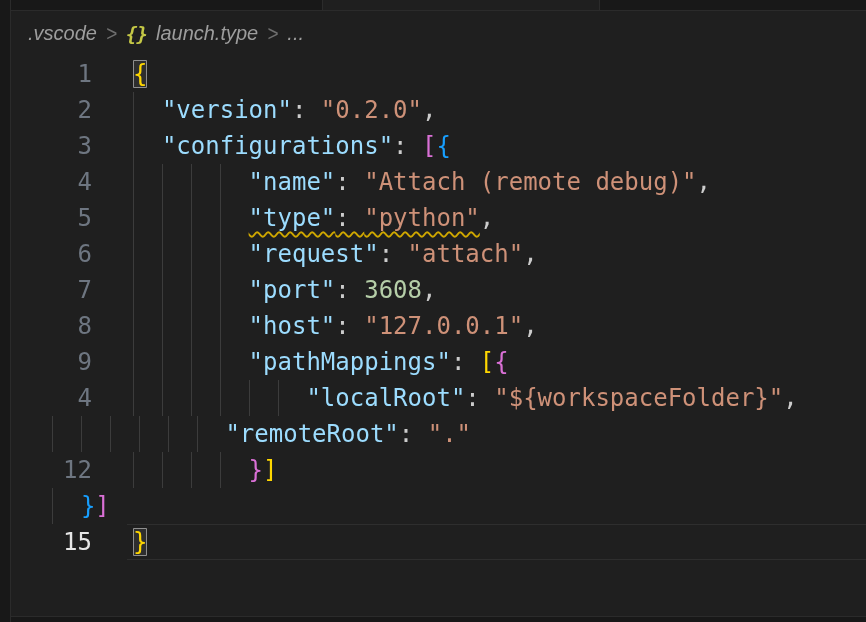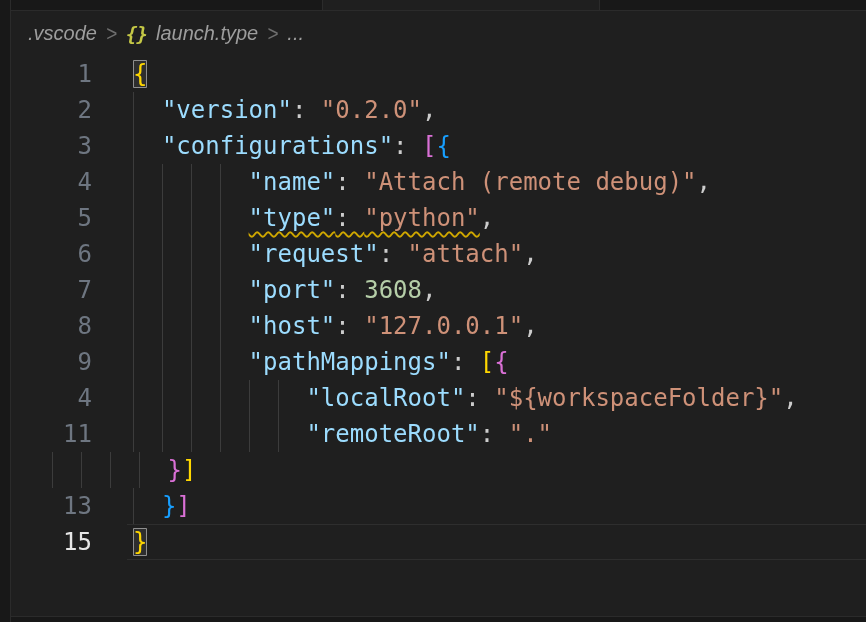--- a/index.html
+++ b/index.html
@@ -101,28 +101,27 @@
       </div>
       <div class="line">
         <span class="ln">9</span>
         <span class="code"><i class="guide" style="left: 0px;"></i><i class="guide" style="left: 28.9px;"></i><i class="guide" style="left: 57.8px;"></i><i class="guide" style="left: 86.7px;"></i><span class="tok c-pun">        </span><span class="tok c-key">"pathMappings"</span><span class="tok c-pun">: </span><span class="tok c-b1">[</span><span class="tok c-b2">{</span></span>
       </div>
       <div class="line">
         <span class="ln">4</span>
         <span class="code"><i class="guide" style="left: 0px;"></i><i class="guide" style="left: 28.9px;"></i><i class="guide" style="left: 57.8px;"></i><i class="guide" style="left: 86.7px;"></i><i class="guide" style="left: 115.6px;"></i><i class="guide" style="left: 144.5px;"></i><span class="tok c-pun">            </span><span class="tok c-key">"localRoot"</span><span class="tok c-pun">: </span><span class="tok c-str">"${workspaceFolder}"</span><span class="tok c-pun">,</span></span>
       </div>
       <div class="line">
-        <span class="ln">11</span>
         <span class="code"><i class="guide" style="left: 0px;"></i><i class="guide" style="left: 28.9px;"></i><i class="guide" style="left: 57.8px;"></i><i class="guide" style="left: 86.7px;"></i><i class="guide" style="left: 115.6px;"></i><i class="guide" style="left: 144.5px;"></i><span class="tok c-pun">            </span><span class="tok c-key">"remoteRoot"</span><span class="tok c-pun">: </span><span class="tok c-str">"."</span></span>
       </div>
       <div class="line">
+        <span class="ln">12</span>
         <span class="code"><i class="guide" style="left: 0px;"></i><i class="guide" style="left: 28.9px;"></i><i class="guide" style="left: 57.8px;"></i><i class="guide" style="left: 86.7px;"></i><span class="tok c-pun">        </span><span class="tok c-b2">}</span><span class="tok c-b1">]</span></span>
       </div>
       <div class="line">
-        <span class="ln">13</span>
         <span class="code"><i class="guide" style="left: 0px;"></i><span class="tok c-pun">  </span><span class="tok c-b3">}</span><span class="tok c-b2">]</span></span>
       </div>
       <div class="line current">
         <span class="ln">15</span>
         <span class="code"><span class="tok c-b1 box">}</span></span>
       </div>
     </div>
 
   <div class="bottomstrip"></div>
   <div class="leftstrip"></div>

